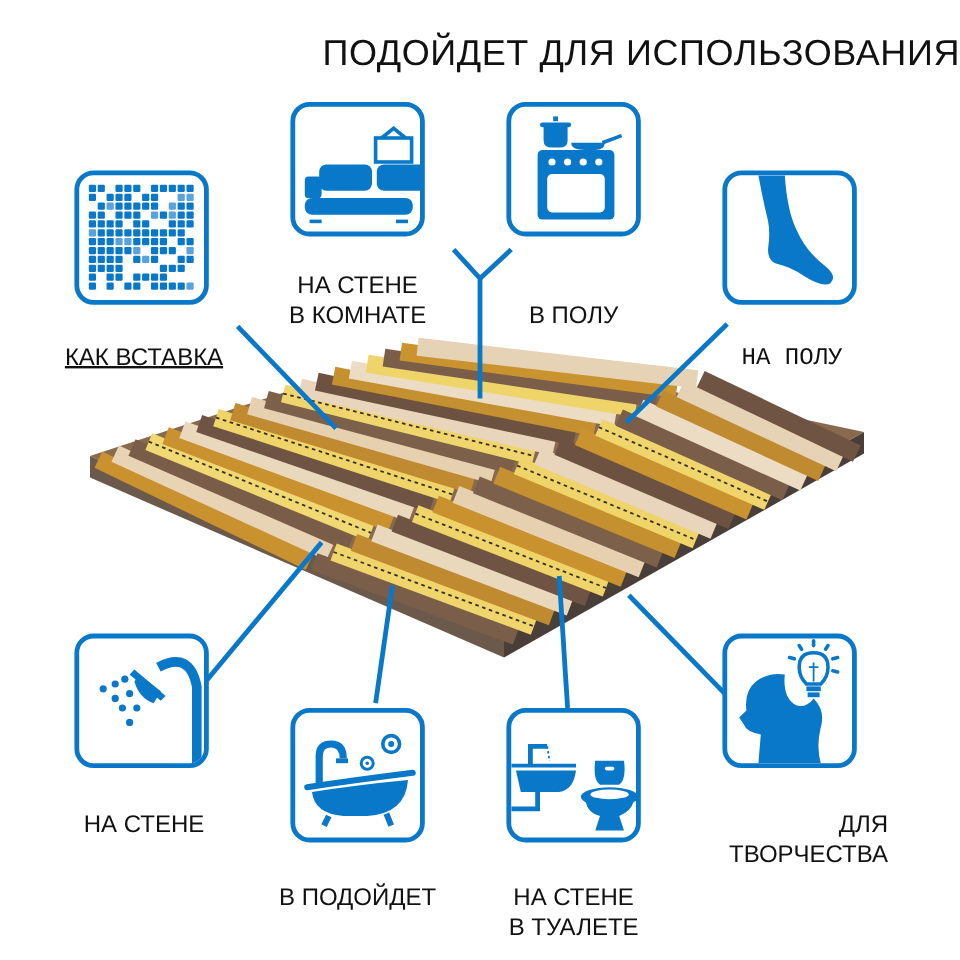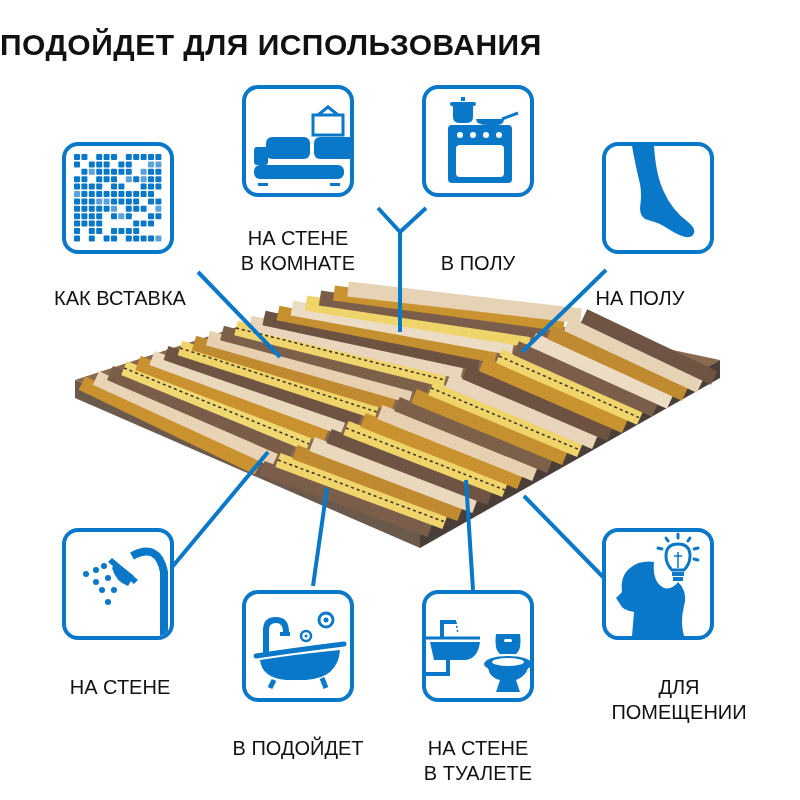--- a/index.html
+++ b/index.html
@@ -1,17 +1,17 @@
 <!DOCTYPE html>
 <html><head>
 <meta charset="utf-8">
 <style>
   html,body{margin:0;padding:0;background:#fff;}
   body{width:800px;height:800px;position:relative;overflow:hidden;font-family:"Liberation Sans","DejaVu Sans",sans-serif;color:#111;}
-  .title{position:absolute;left:0;top:28px;width:800px;text-align:left;font-size:30px;letter-spacing:0.5px;font-weight:700;}
+  .title{position:absolute;left:0;top:28px;width:800px;text-align:right;font-size:30px;letter-spacing:0.5px;font-weight:400;}
   .box{position:absolute;width:112px;height:112px;border:4px solid #0a78c8;border-radius:16px;background:#fff;box-sizing:border-box;overflow:hidden;}
   .box svg{position:absolute;left:0;top:0;width:104px;height:104px;}
   .label{position:absolute;text-align:center;font-size:20px;line-height:25px;white-space:pre;}
   .lines{position:absolute;left:0;top:0;width:800px;height:800px;pointer-events:none;}
   .mosaic{position:absolute;left:0;top:0;width:800px;height:800px;}
 </style>
 </head>
 <body>
 
 <div class="title">ПОДОЙДЕТ ДЛЯ ИСПОЛЬЗОВАНИЯ</div>
@@ -212,21 +212,21 @@
         <rect x="37.6" y="89.4" width="6" height="6" rx="1" fill="#0a78c8"></rect>
         <rect x="45" y="89.4" width="6" height="6" rx="1" fill="#0a78c8"></rect>
         <rect x="59.800000000000004" y="89.4" width="6" height="6" rx="1" fill="#0a78c8"></rect>
         <rect x="67.2" y="89.4" width="6" height="6" rx="1" fill="#0a78c8"></rect>
         <rect x="74.60000000000001" y="89.4" width="6" height="6" rx="1" fill="#0a78c8"></rect>
         <rect x="82" y="89.4" width="6" height="6" rx="1" fill="#0a78c8"></rect>
         <rect x="89.4" y="89.4" width="6" height="6" rx="1" fill="#5aa2dc"></rect>
       </g>
   </svg>
 </div>
-<div class="label" style="left:40px;top:286px;width:160px;"><span>КАК ВСТАВКА</span><br></div>
+<div class="label" style="left:40px;top:286px;width:160px;text-decoration:underline;"><span>КАК ВСТАВКА</span><br></div>
 
 <div class="box" style="left:242px;top:85px;">
   <svg viewBox="0 0 104 104">
     <rect x="67" y="26" width="30" height="20" fill="none" stroke="#0a78c8" stroke-width="3"></rect>
     <path d="M72,26 L82,18 L92,26" fill="none" stroke="#0a78c8" stroke-width="3"></path>
     <rect x="20" y="48" width="44" height="22" rx="6" fill="#0a78c8"></rect>
     <rect x="68" y="48" width="44" height="22" rx="6" fill="#0a78c8"></rect>
     <rect x="8" y="58" width="14" height="18" rx="3" fill="#0a78c8"></rect>
     <rect x="104" y="58" width="14" height="18" rx="3" fill="#0a78c8"></rect>
     <rect x="8" y="76" width="90" height="14" rx="6" fill="#0a78c8"></rect>
@@ -251,21 +251,21 @@
     <rect x="30" y="56" width="48" height="32" rx="4" fill="#fff"></rect>
   </svg>
 </div>
 <div class="label" style="left:402px;top:226px;width:152px;"><br><span>В ПОЛУ</span></div>
 
 <div class="box" style="left:602px;top:142px;">
   <svg viewBox="0 0 104 104">
     <path d="M26,0 L48,0 Q50,30 58,46 Q66,64 82,76 Q92,84 86,90 Q80,94 64,84 Q52,76 42,74 Q34,72 34,62 Q36,48 34,38 Q30,22 26,0 Z" fill="#0a78c8"></path>
   </svg>
 </div>
-<div class="label" style="left:560px;top:286px;width:160px;"><span>НА ПОЛУ</span><br></div>
+<div class="label" style="left:580px;top:286px;width:160px;font-family:Liberation Mono, monospace;"><span>НА ПОЛУ</span><br></div>
 
 <div class="box" style="left:62px;top:528px;">
   <svg viewBox="0 0 104 104">
     <path d="M66,24 Q92,10 98,40 L98,104" fill="none" stroke="#0a78c8" stroke-width="8"></path>
     <path d="M46,26 L72,48 L68,52 L42,30 Z" fill="#0a78c8"></path>
     <path d="M50,30 L68,44 L62,54 Q50,50 46,36 Z" fill="#0a78c8"></path>
     <circle cx="20" cy="42" r="3" fill="#0a78c8"></circle>
       <circle cx="30" cy="38" r="3" fill="#0a78c8"></circle>
     <circle cx="38" cy="34" r="3" fill="#0a78c8"></circle>
       <circle cx="30" cy="50" r="3" fill="#0a78c8"></circle>
@@ -319,13 +319,13 @@
     <g stroke="#0a78c8" stroke-width="3" stroke-linecap="round">
       <line x1="72" y1="2" x2="72" y2="6"></line>
       <line x1="60" y1="6" x2="62" y2="9"></line>
       <line x1="84" y1="6" x2="82" y2="9"></line>
       <line x1="52" y1="16" x2="56" y2="17"></line>
       <line x1="92" y1="16" x2="88" y2="17"></line>
       <line x1="92" y1="28" x2="88" y2="27"></line>
     </g>
   </svg>
 </div>
-<div class="label" style="left:599px;top:675px;width:160px;"><span>ДЛЯ</span><br><span>ПОМЕЩЕНИИ</span></div>
+<div class="label" style="left:580px;top:675px;width:160px;text-align:right;"><span>ДЛЯ</span><br><span>ТВОРЧЕСТВА</span></div>
 
 </body></html>

